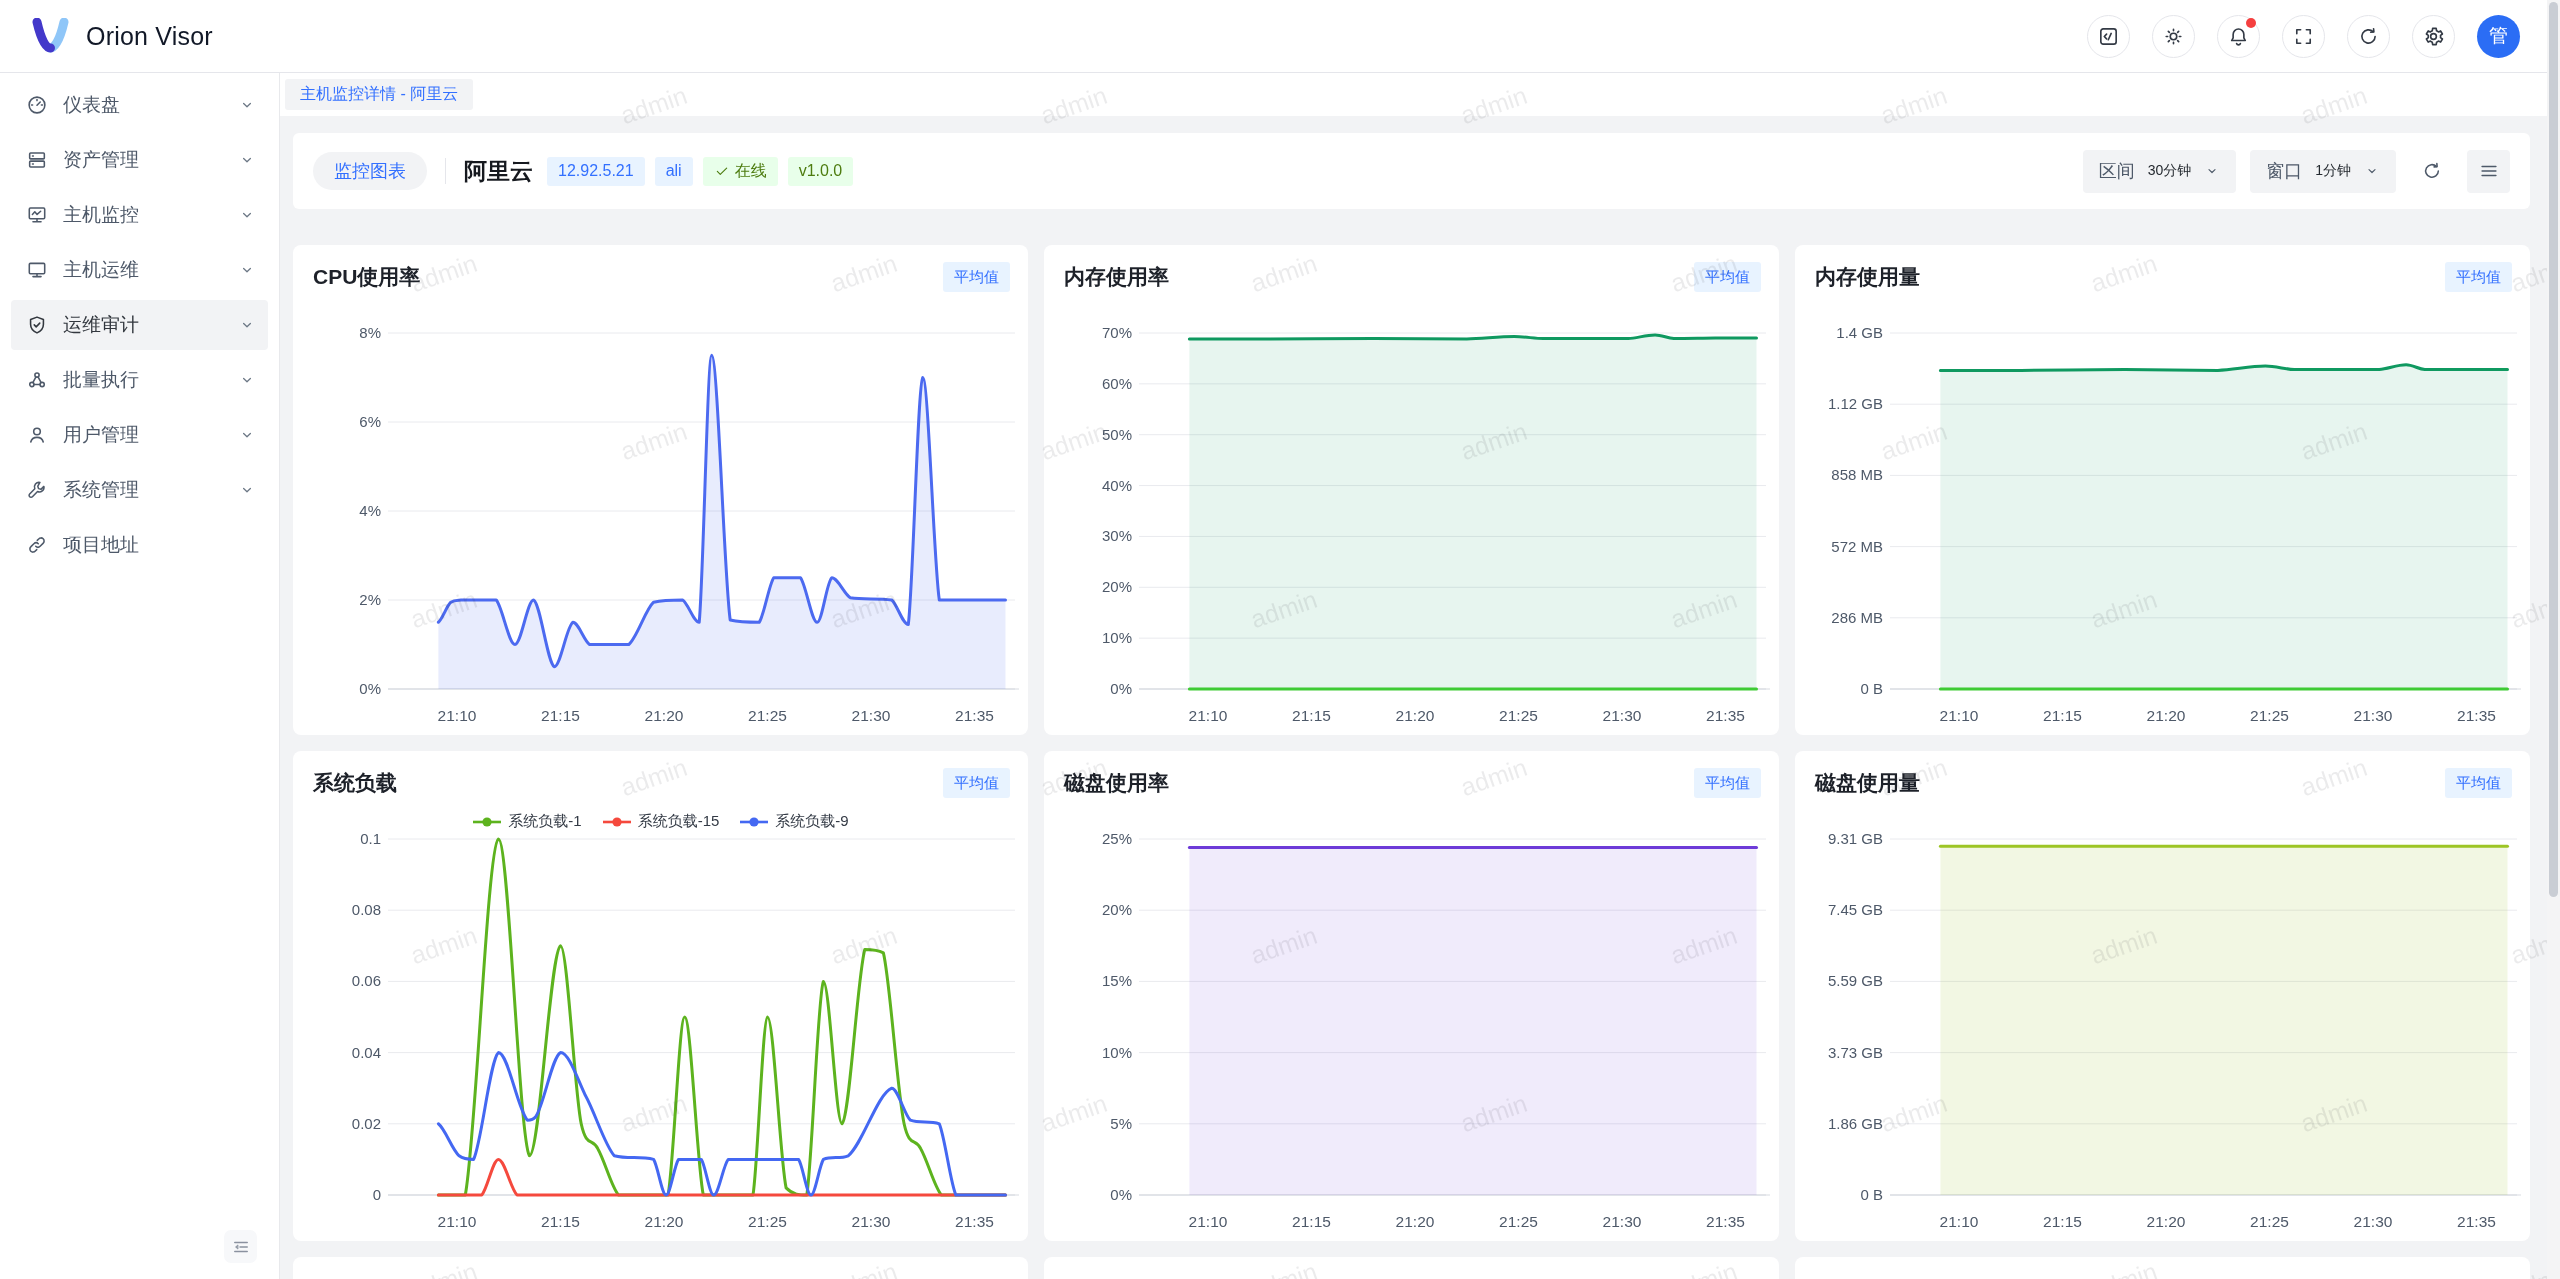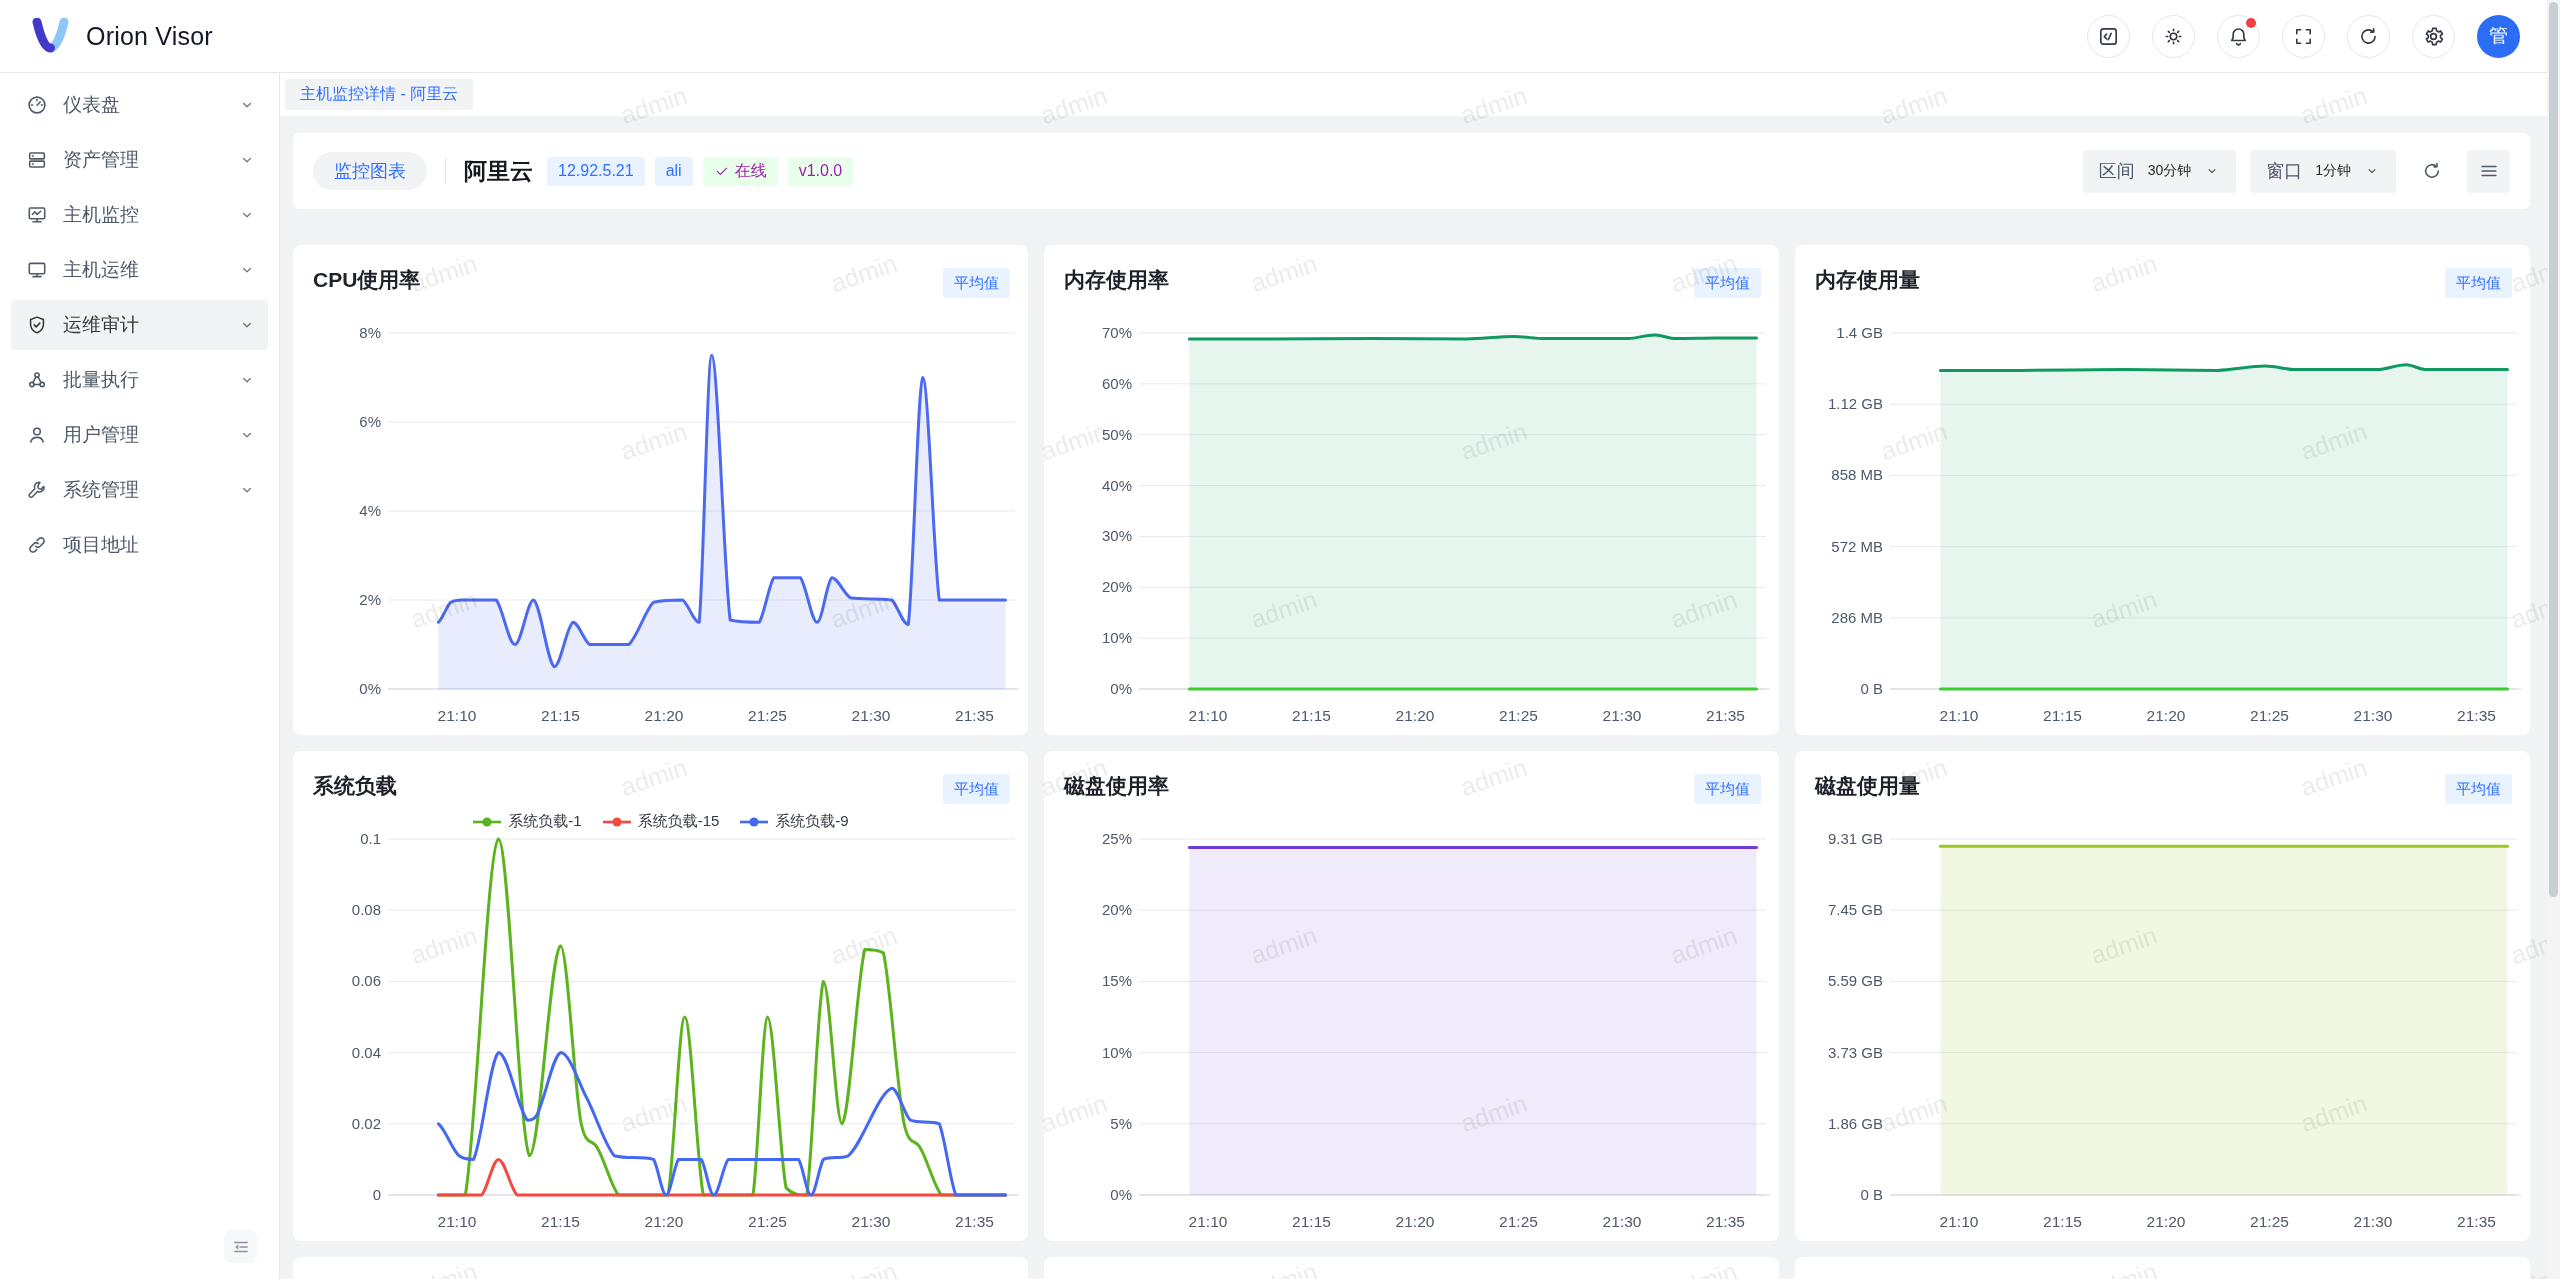--- a/index.html
+++ b/index.html
@@ -43,41 +43,41 @@
          color:#3370ff; font-size:16px; cursor:pointer; }
 
   .toolbar { margin:17px 30px 0 13px; height:76px; background:#fff; border-radius:6px;
              display:flex; align-items:center; padding:0 20px; }
   .pill-btn { height:38px; padding:0 21px; border-radius:19px; background:#f2f3f5; color:#3370ff;
               font-size:18px; display:flex; align-items:center; cursor:pointer;text-align:center; }
   .vdiv { width:1px; height:26px; background:#e5e6eb; margin:0 18px; }
   .host-name { font-size:23px; font-weight:bold; color:#16191f; margin-right:14px; }
   .tag { height:29px; display:flex; align-items:center; padding:0 11px; border-radius:3px; font-size:16px; margin-right:10px; }
   .tag.blue { background:#e8f3ff; color:#3370ff; }
-  .tag.green { background:#e8ffea; color:#a21caf; }
+  .tag.green { background:#e8ffea; color:#4d7c0f; }
   .tag .tick { width:16px; height:16px; margin-right:5px; }
   .toolbar-right { margin-left:auto; display:flex; align-items:center; gap:14px; }
   .drop { height:43px; background:#f2f3f5; border-radius:4px; display:flex; align-items:center;
           padding:0 16px; gap:13px; cursor:pointer; }
   .drop .dlabel { font-size:18px; color:#4e5969; }
   .drop .dvalue { font-size:14px; color:#24292f; }
   .drop .dchev { width:16px; height:16px; color:#4e5969; }
   .icon-btn { width:43px; height:43px; display:flex; align-items:center; justify-content:center;
               color:#4e5969; border-radius:4px; cursor:pointer; }
   .icon-btn.gray { background:#f2f3f5; }
   .icon-btn svg { width:22px; height:22px; }
 
   
   .chart-grid { margin:36px 0 0 13px; display:grid; grid-template-columns:repeat(3,735px); gap:16px; }
   .card { position:relative; width:735px; height:490px; background:#fff; border-radius:8px; }
   .card.stub { height:490px; }
   .card-head { display:flex; align-items:center; padding:17px 18px 0 20px; }
   .chart-title { font-size:21px; font-weight:bold; color:#1d2129; }
   .avg-badge { margin-left:auto; height:30px; padding:0 11px; background:#e8f3ff; color:#3370ff;
-               font-size:15px; border-radius:3px; display:flex; align-items:center; cursor:pointer;margin-top:6px; }
+               font-size:15px; border-radius:3px; display:flex; align-items:center; cursor:pointer; }
   .legend-row { position:absolute; top:61px; left:0; width:100%; display:flex; justify-content:center;
                 gap:20px; align-items:center; z-index:3; }
   .legend-item { display:flex; align-items:center; gap:6px; cursor:pointer; }
   .legend-item svg { width:30px; height:12px; }
   .legend-item span { font-size:15px; color:#333a45; }
   .chart-svg { position:absolute; left:0; top:58px; }
 
   
   .wm-layer { position:absolute; top:73px; left:280px; right:0; bottom:0; overflow:hidden;
               pointer-events:none; z-index:40; }

